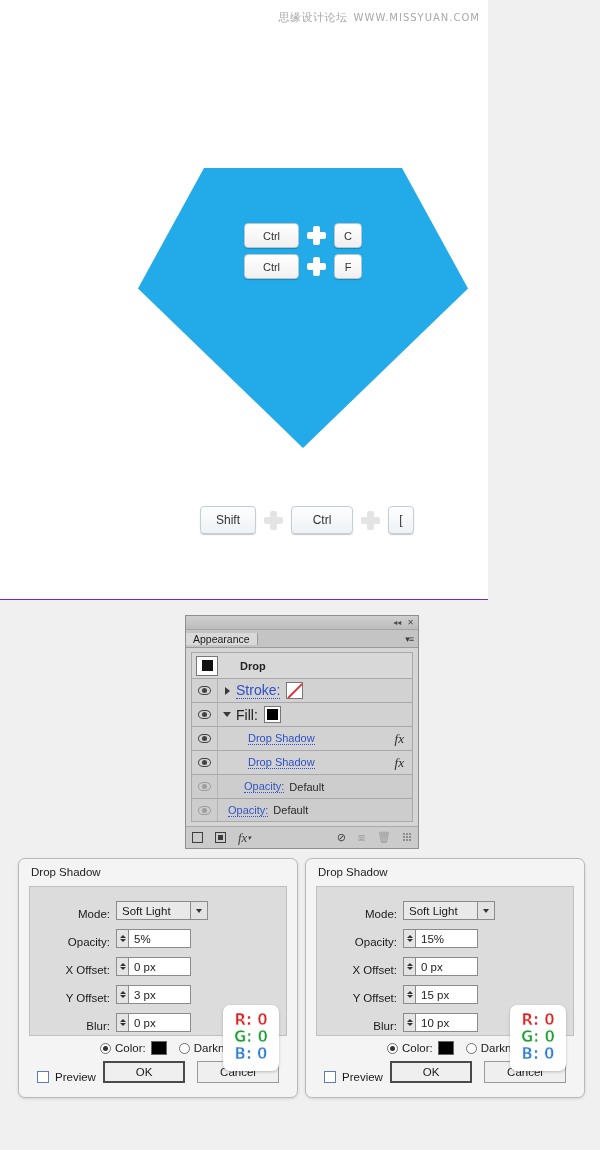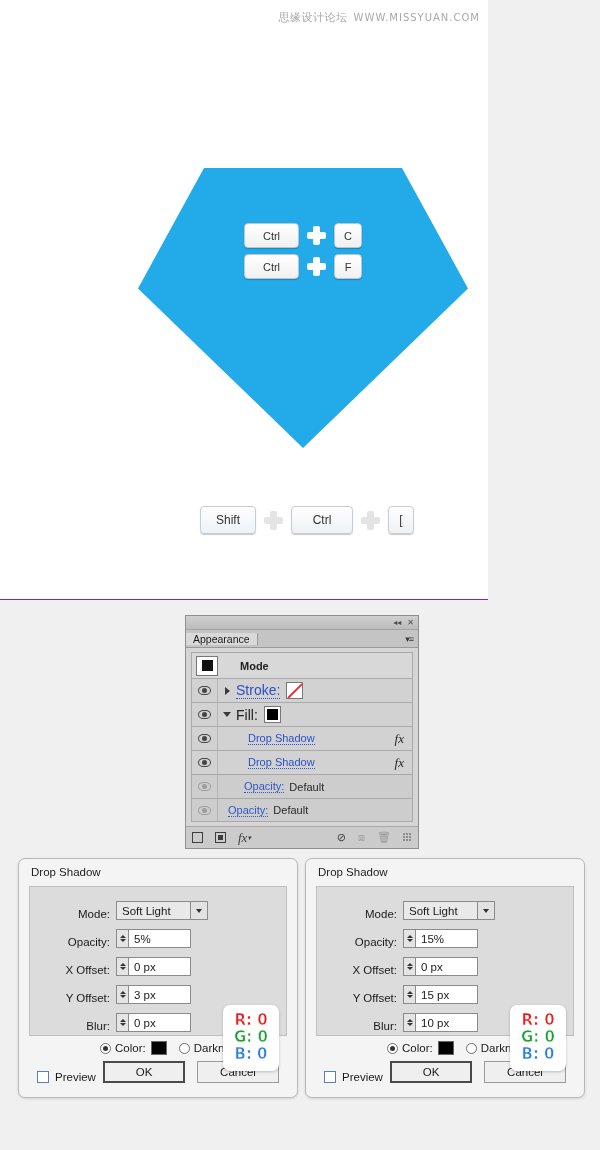--- a/index.html
+++ b/index.html
@@ -307,21 +307,21 @@
       <span id="panel-menu-icon">▾≡</span>
     </div>
   </div>
 
   <div id="panel-list">
 
     <div class="row path-row">
       <div class="path-swatch">
           <span class="pin"></span>
         </div>
-      <span class="path-name">Mode</span>
+      <span class="path-name">Drop</span>
     </div>
 
     <div class="row">
       <div class="cell-eye">
           <span class="eye">
             <i class="outer"></i>
             <i class="pupil"></i>
           </span>
         </div>
       <div class="cell-arrow">

